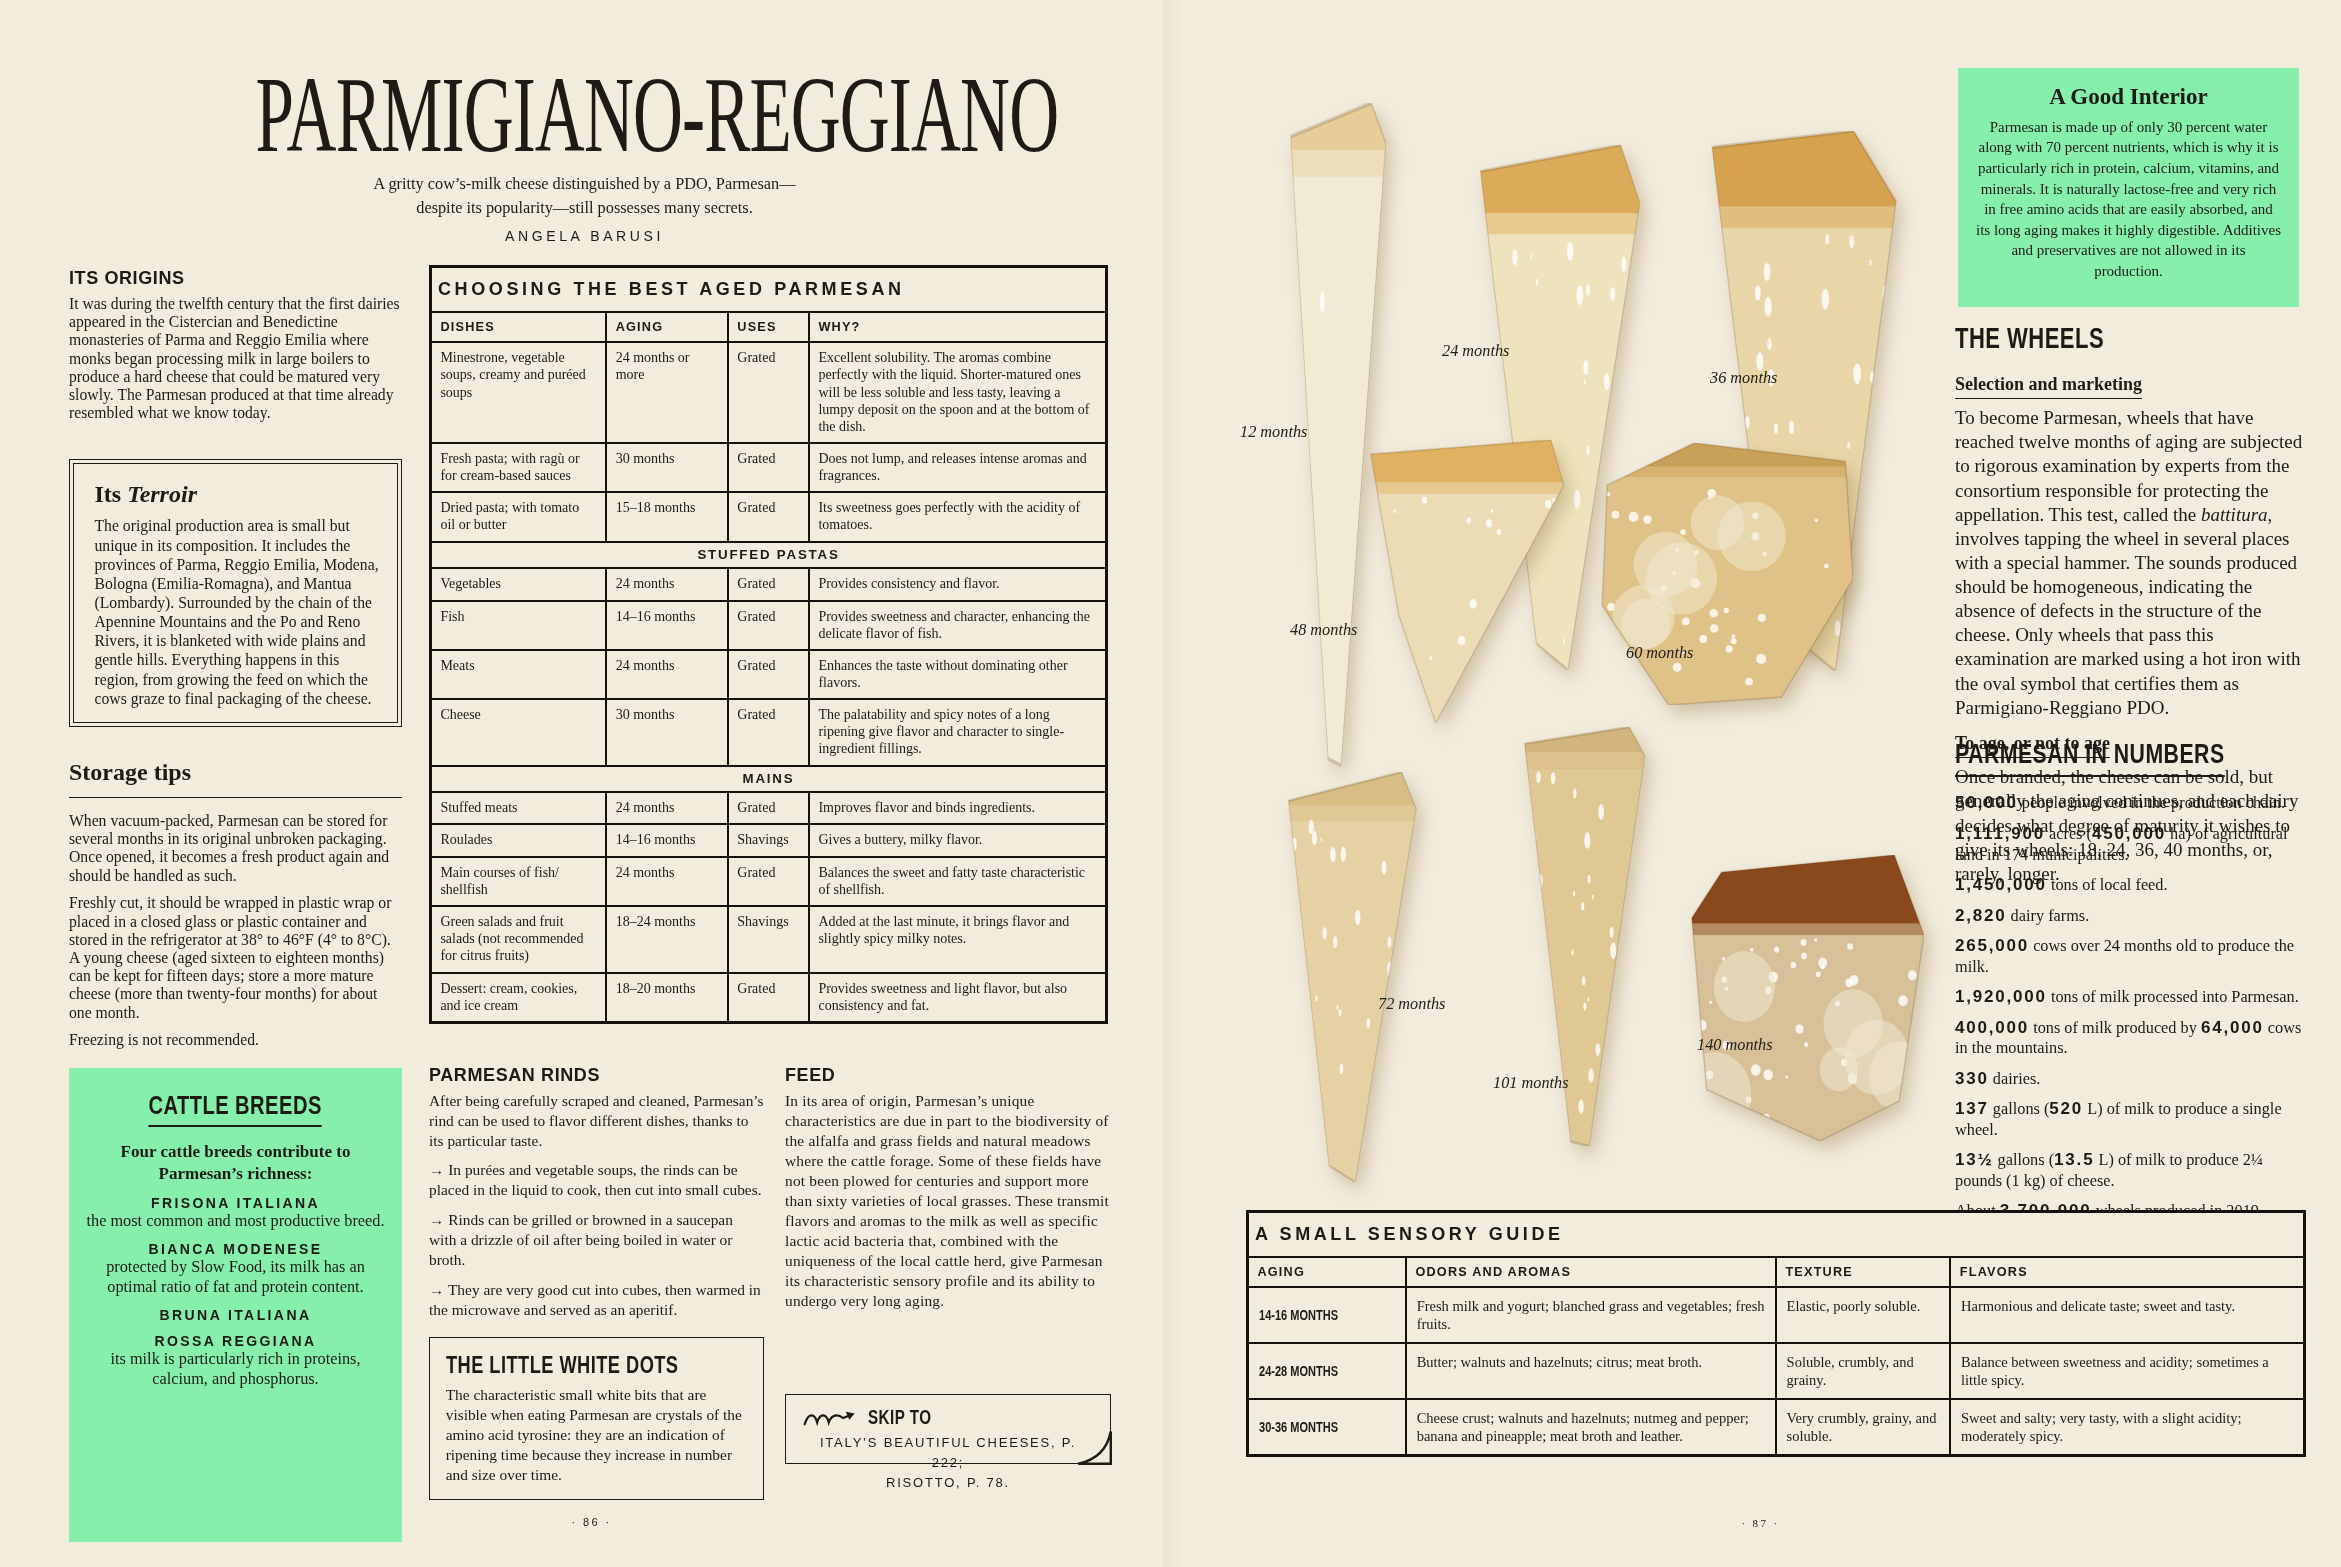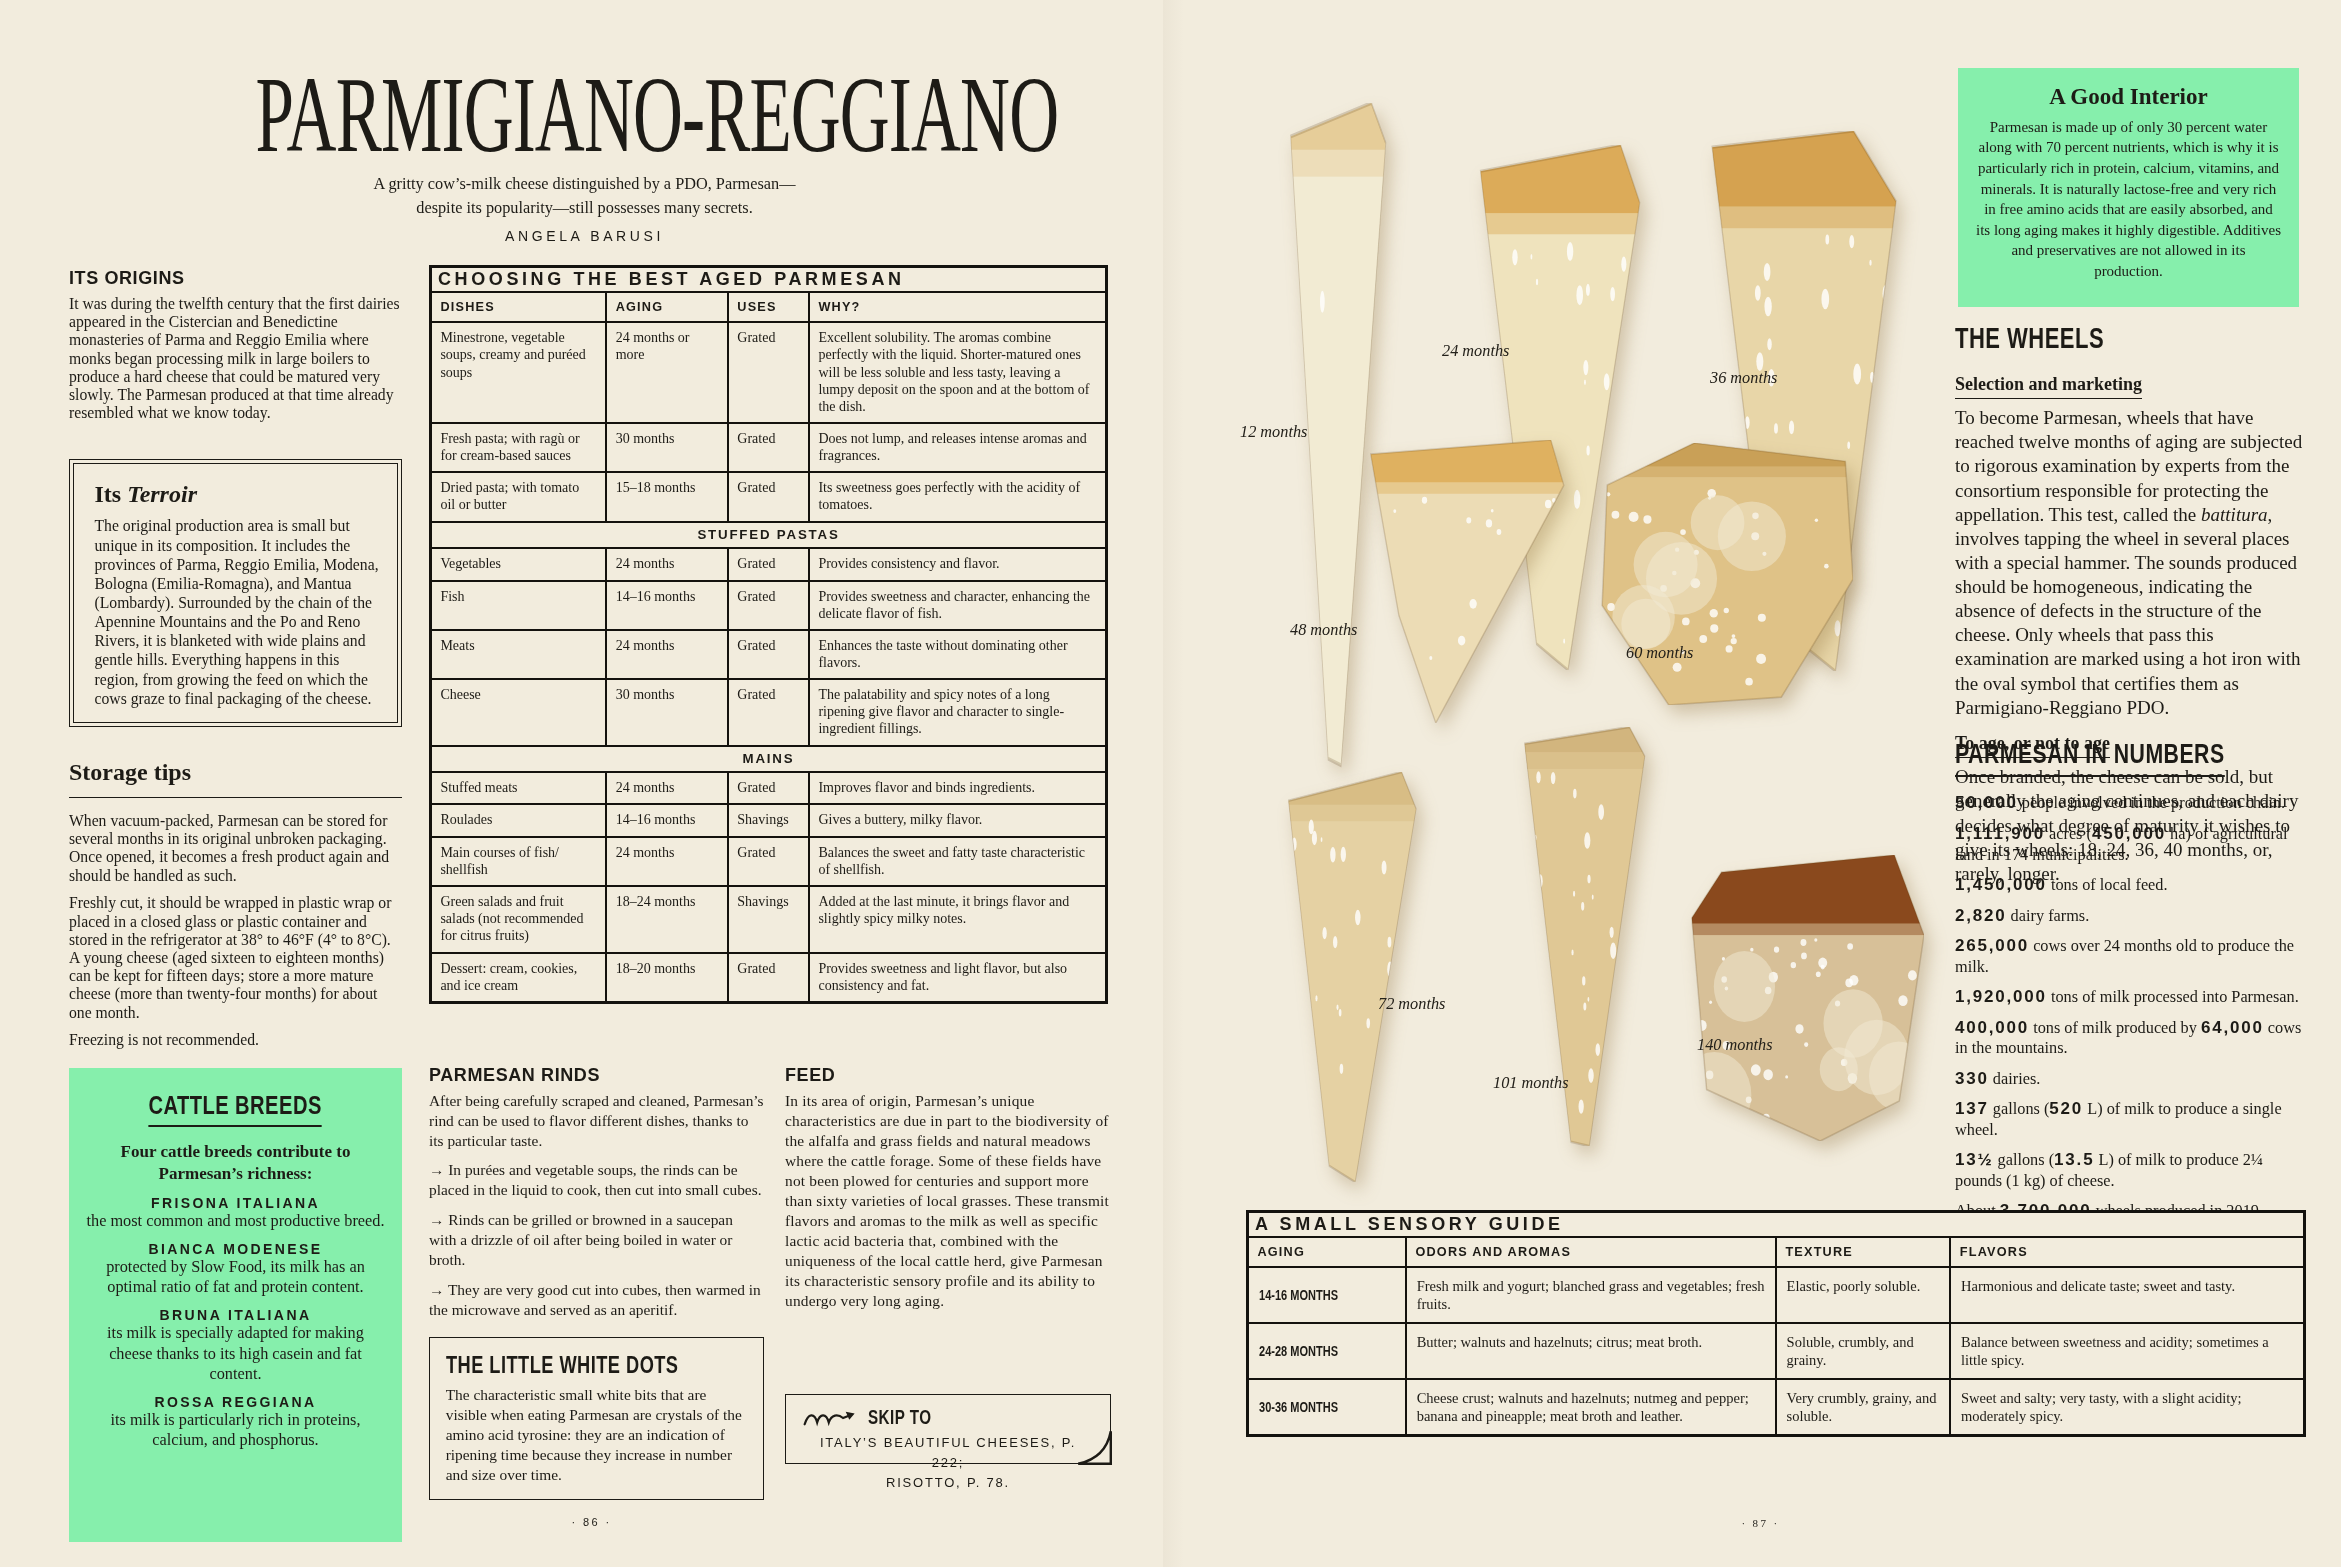--- a/index.html
+++ b/index.html
@@ -36,21 +36,21 @@
   .cattle { padding:22px 17px; }
   .cattle-h { font-size:26.5px; border-bottom:2.4px solid #1d1b16; padding-bottom:3.6px; margin-bottom:14.5px; }
   .cattle-intro { font-weight:700; font-size:17px; line-height:1.3; margin-bottom:8.4px; }
   .breed-name { font-family:"Liberation Sans", sans-serif; font-weight:700; font-size:14px; letter-spacing:2.4px; margin-top:9.6px; }
   .breed-desc { font-size:16.3px; line-height:1.25; }
 
   table.grid { border-collapse:collapse; width:100%; background:#f2ecdd; }
   table.grid th, table.grid td { border:2.4px solid #14120e; vertical-align:top; text-align:left; }
   table.grid { border:3.6px solid #14120e; }
   .t-title { text-align:right; font-family:"Liberation Sans", sans-serif; font-weight:700;
-             font-size:18px; letter-spacing:3.6px; padding:1px 6px !important; }
+             font-size:18px; letter-spacing:3.6px; padding:11px 6px !important; }
   tr.cols th { font-family:"Liberation Sans", sans-serif; font-weight:700; font-size:12.7px;
                letter-spacing:1.2px; padding:7.2px 8.4px; }
   .secrow { text-align:center !important; font-family:"Liberation Sans", sans-serif; font-weight:700;
             font-size:13.3px; letter-spacing:1.8px; padding:4.8px 3.6px !important; }
   table.aged td { font-size:14px; line-height:1.22; padding:6px 8.4px 7.2px 8.4px; }
   table.aged .c0 { width:26%; } table.aged .c1 { width:18%; }
   table.aged .c2 { width:12%; } table.aged .c3 { width:44%; }
 
   table.sens td { font-size:14.5px; line-height:1.28; padding:8.4px 9.6px; }
   table.sens .c0 { width:15%; } table.sens .c1 { width:35%; }
@@ -124,21 +124,20 @@
         <div>
        <div class="breed-name">FRISONA ITALIANA</div>
        <div class="breed-desc">the most common and most productive breed.</div>
      </div>
         <div>
        <div class="breed-name">BIANCA MODENESE</div>
        <div class="breed-desc">protected by Slow Food, its milk has an optimal ratio of fat and protein content.</div>
      </div>
         <div>
        <div class="breed-name">BRUNA ITALIANA</div>
-       <div class="breed-desc">its milk is specially adapted for making cheese thanks to its high casein and fat content.</div>
      </div>
         <div>
        <div class="breed-name">ROSSA REGGIANA</div>
        <div class="breed-desc">its milk is particularly rich in proteins, calcium, and phosphorus.</div>
      </div>
       </div>
   </div>
 
   <div class="abs" style="left:429px; top:265px; width:679px;">
     <table class="grid aged">

